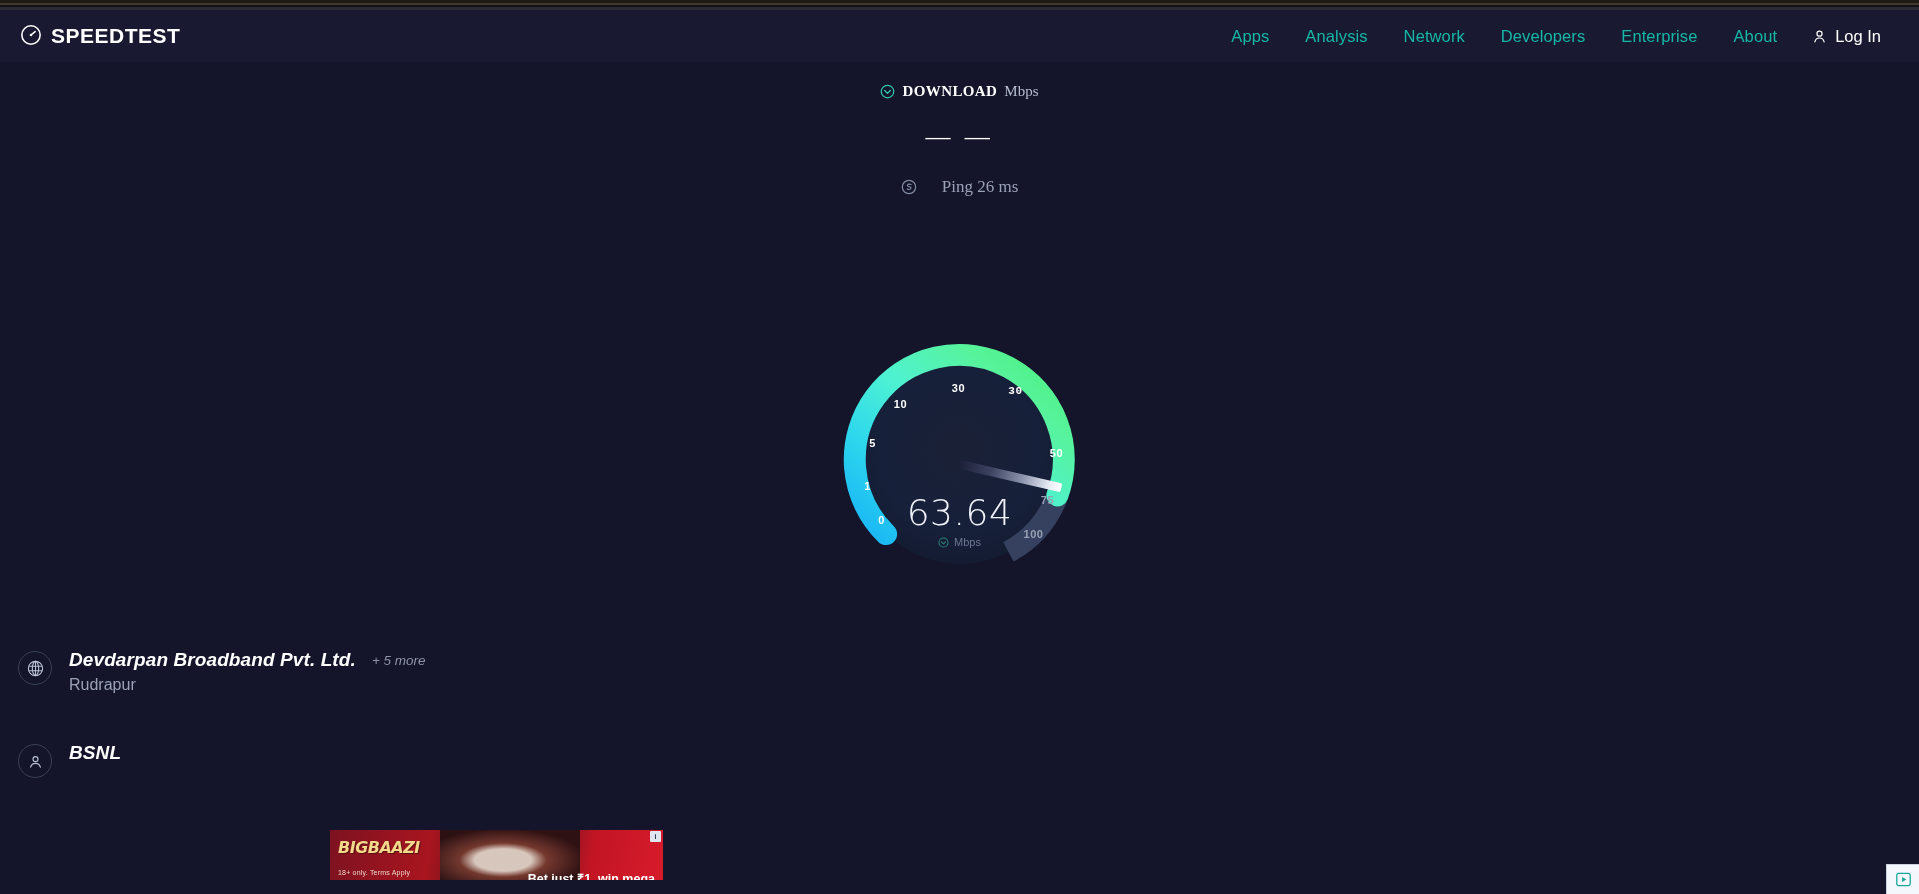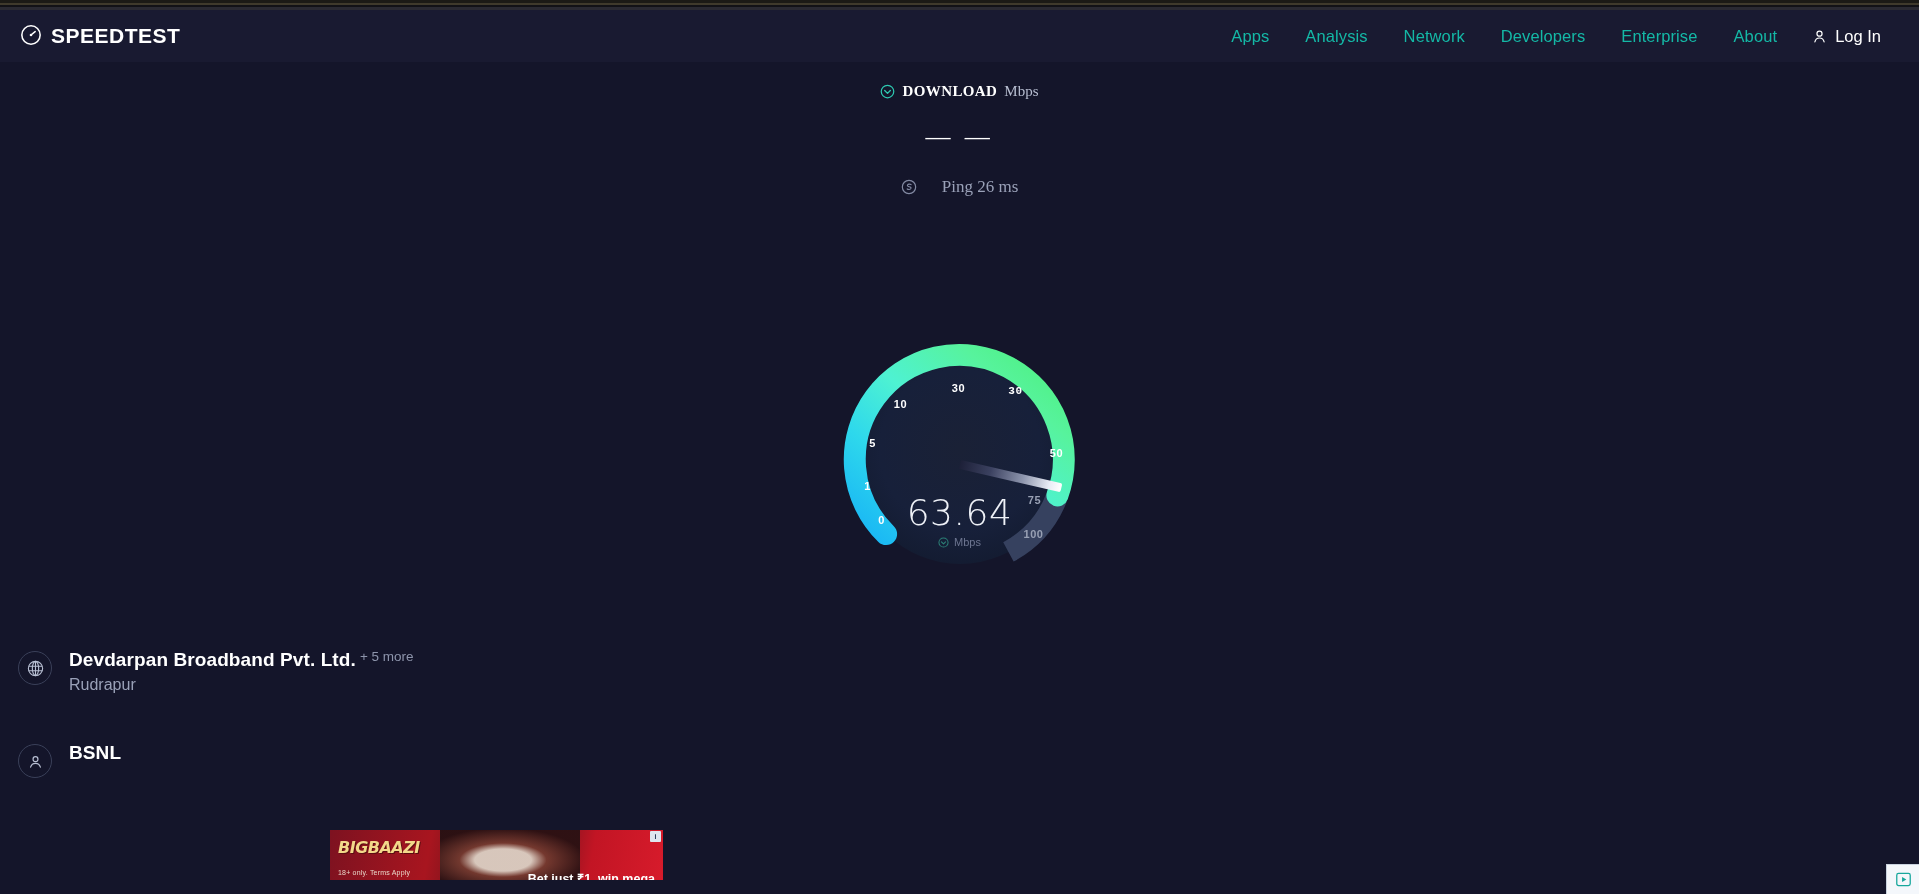--- a/index.html
+++ b/index.html
@@ -81,21 +81,21 @@
     display:inline-flex; align-items:center; gap:5px; margin-top:3px;
   }
   .readout-unit { color:#6d7590; font-size:11px; }
   .prov-row { display:flex; align-items:flex-start; gap:17px; }
   .circ-icon {
     width:34px; height:34px; border-radius:50%;
     border:1px solid #3a4059; flex:0 0 34px;
     display:flex; align-items:center; justify-content:center;
     margin-top:2px;
   }
-  .prov-main { display:flex; align-items:flex-start; gap:4px; flex-wrap:wrap; }
+  .prov-main { display:flex; align-items:center; gap:16px; flex-wrap:wrap;font-style:italic; }
   .prov-name { color:#ffffff; font-size:19px; font-weight:bold; letter-spacing:.1px; }
   .prov-more { color:#8d94ab; font-size:13.5px; cursor:pointer; }
   .prov-sub  { color:#9aa1b8; font-size:16px; margin-top:5px; }
   .footer-block-1 { position:absolute; left:18px; bottom:200px; }
   .footer-block-2 { position:absolute; left:18px; bottom:116px; }
 
   
   .ad {
     position:absolute; left:330px; bottom:14px;
     width:333px; height:50px; overflow:hidden;
@@ -216,21 +216,21 @@
       <path d="M 56.1 204.1 A 104.5 104.5 0 1 1 227.4 165.4" fill="none" stroke="url(#arcGrad)" stroke-width="22" stroke-linecap="round"></path>
     </svg>
 
     <div class="tick" style="left:52px;  top:190px;">0</div>
     <div class="tick" style="left:38px;  top:156px;">1</div>
     <div class="tick" style="left:43px;  top:113px;">5</div>
     <div class="tick" style="left:71px;  top:74px;">10</div>
     <div class="tick" style="left:129px; top:58px;">30</div>
     <div class="tick" style="left:186px; top:61px;font-family:Liberation Mono, monospace;">30</div>
     <div class="tick" style="left:217px; top:123px;padding-left:20px;">50</div>
-    <div class="tick dim" style="left:205px; top:170px;">75</div>
+    <div class="tick dim" style="left:218px; top:170px;">75</div>
     <div class="tick dim" style="left:204px; top:204px;">100</div>
 
     <div class="needle" style="transform: rotate(13deg);"></div>
 
     <div class="readout">
       <div class="readout-num">63.64</div>
       <div class="readout-unit-row">
         <svg width="11" height="11" viewBox="0 0 24 24">
           <circle cx="12" cy="12" r="10" fill="none" stroke="#2b7f76" stroke-width="2.2"></circle>
           <path d="M7.5 10.5 L12 15 L16.5 10.5" fill="none" stroke="#2b7f76" stroke-width="2.6" stroke-linecap="round" stroke-linejoin="round"></path>

